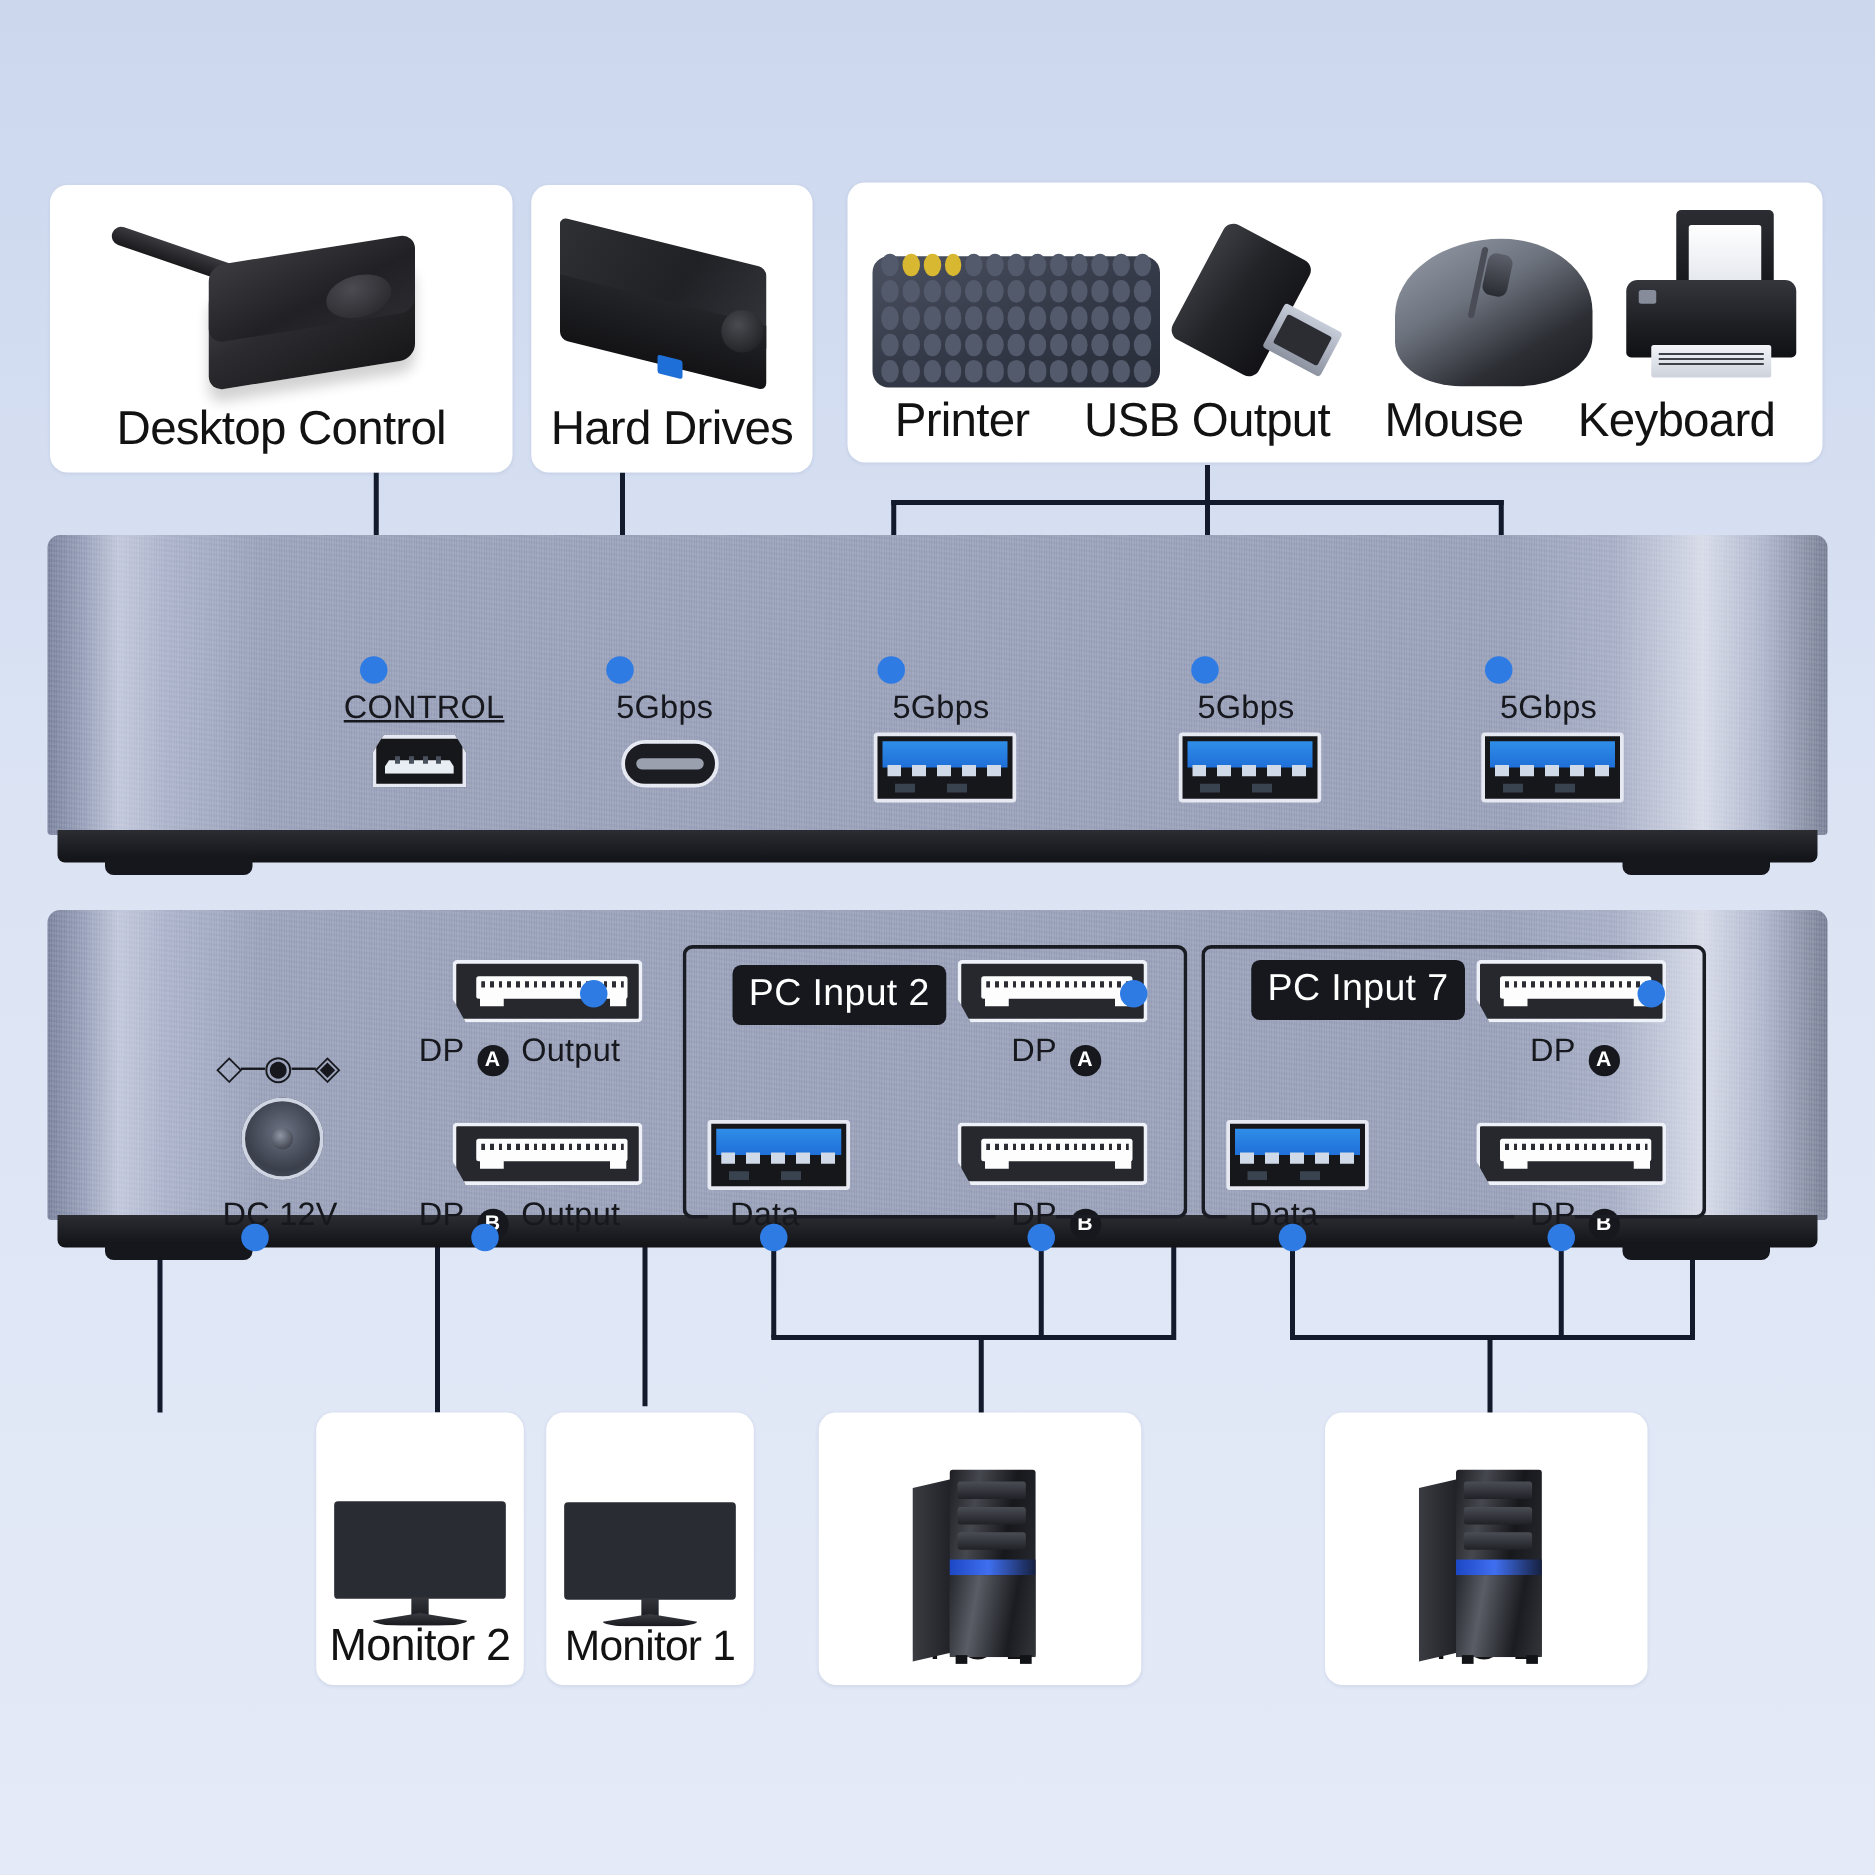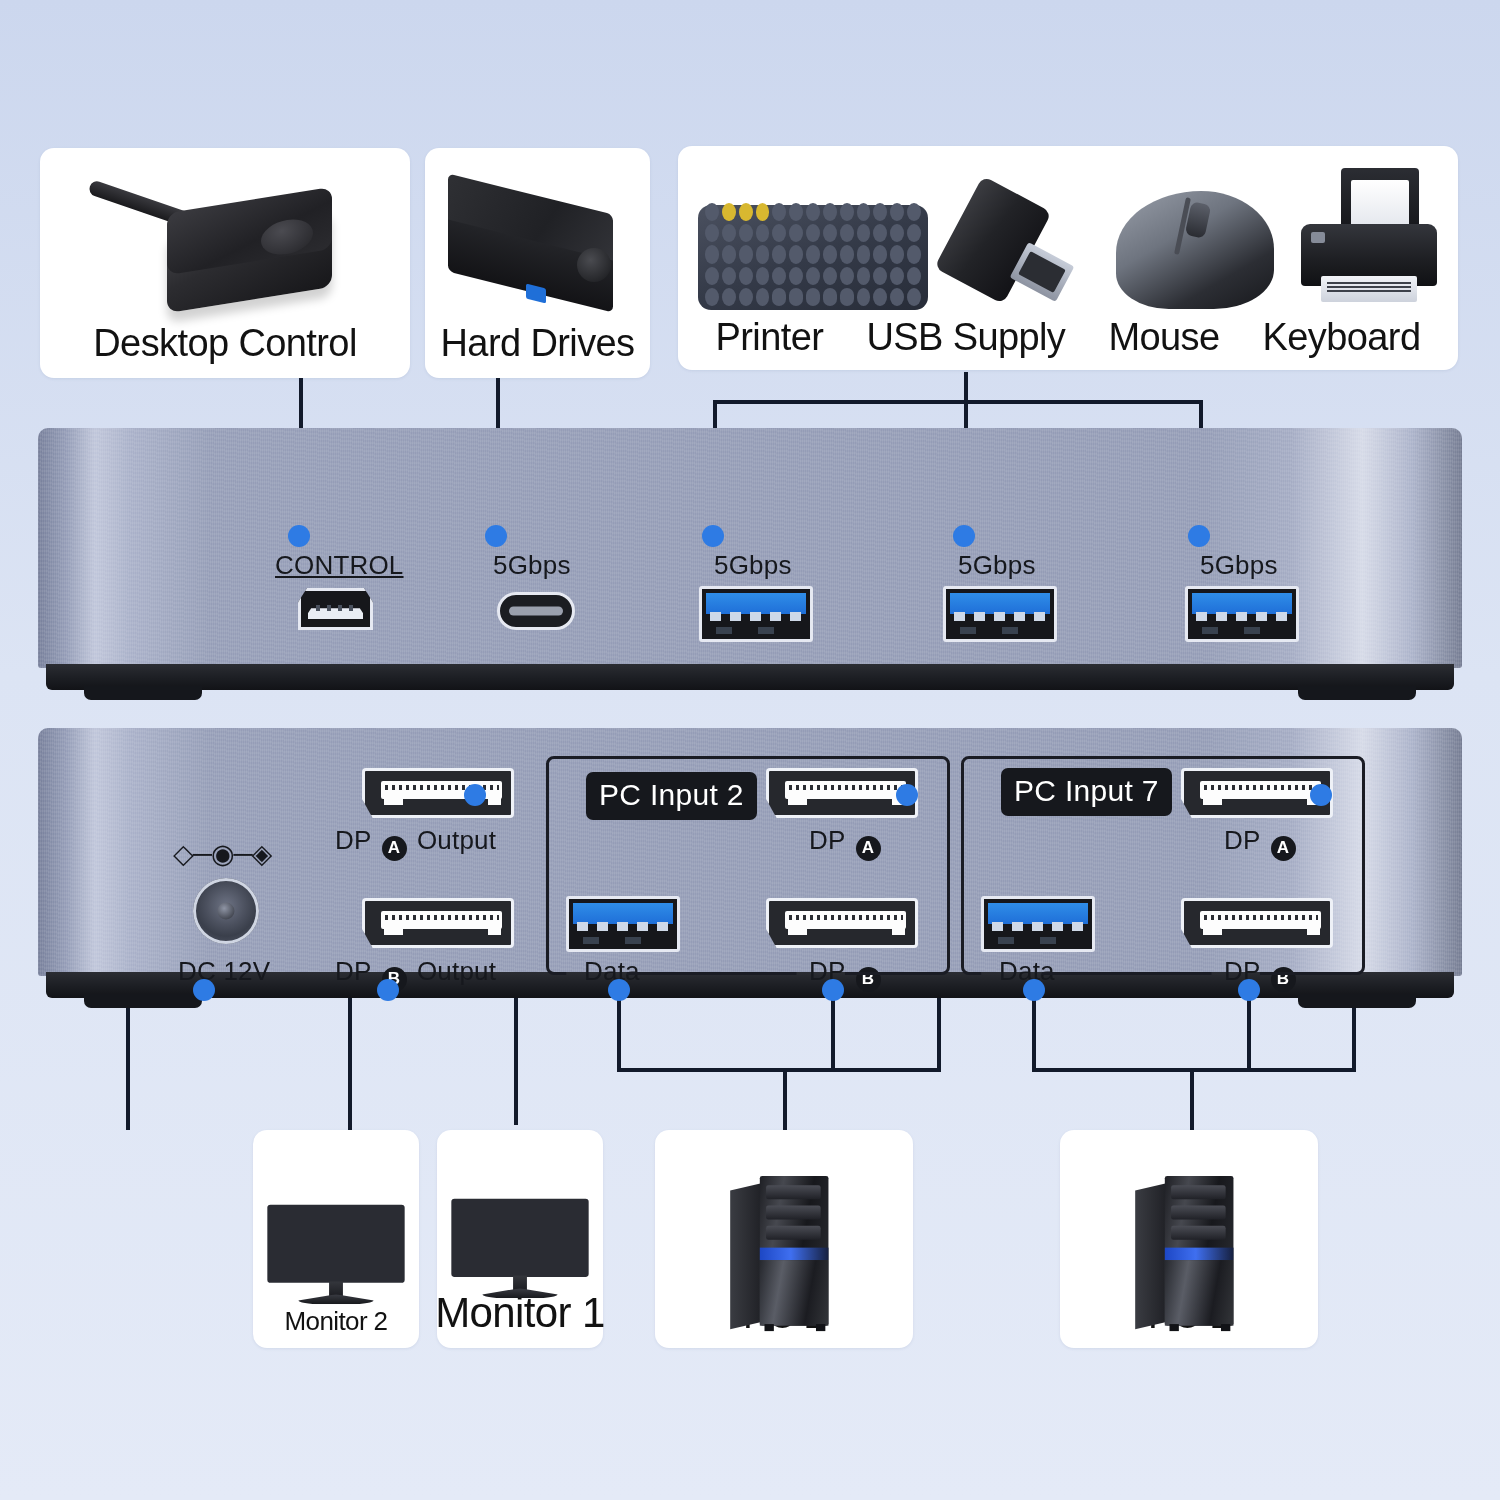--- a/index.html
+++ b/index.html
@@ -488,21 +488,21 @@
           <div class="pr-tray"></div>
             <div class="pr-paper"></div>
             <div class="pr-body"></div>
           <div class="pr-btn"></div>
             <div class="pr-slot"></div>
         </div>
       </div>
     </div>
     <div class="caprow">
       <div class="cap">Printer</div>
-      <div class="cap">USB Supply</div>
+      <div class="cap">USB Output</div>
       <div class="cap">Mouse</div>
       <div class="cap">Keyboard</div>
     </div>
   </div>
 
   <div class="device" style="left:38px; top:428px; width:1424px; height:265px;">
     <div class="face" style="height:240px;"></div>
     <div class="base" style="top:236px; height:26px;"></div>
     <div class="foot" style="left:46px; top:258px; width:118px;"></div>
     <div class="foot" style="right:46px; top:258px; width:118px;"></div>
@@ -649,32 +649,32 @@
 
 
   <div class="card" style="left:253px; top:1130px; width:166px; height:218px; padding: 10px 0 14px;">
     <div class="art mon-wrap" style="transform:scale(.63); transform-origin:center bottom;">
       <div class="mon-screen">
           <div class="mon-pic"></div>
         </div>
       <div class="mon-neck"></div>
         <div class="mon-foot"></div>
     </div>
-    <div class="cap" style="font-size:26px;">Monitor 2</div>
+    <div class="cap" style="font-size:36px;">Monitor 2</div>
   </div>
 
   <div class="card" style="left:437px; top:1130px; width:166px; height:218px; padding: 10px 0 14px;">
     <div class="art mon-wrap" style="transform:scale(.63); transform-origin:center bottom;">
       <div class="mon-screen">
           <div class="mon-pic"></div>
         </div>
       <div class="mon-neck"></div>
         <div class="mon-foot"></div>
     </div>
-    <div class="cap" style="font-size:42px;">Monitor 1</div>
+    <div class="cap" style="font-size:34px;">Monitor 1</div>
   </div>
 
   <div class="card" style="left:655px; top:1130px; width:258px; height:218px; padding: 8px 0 14px;">
     <div class="art tw-wrap" style="transform:scale(.78); transform-origin:center bottom;">
       <div class="tw-side"></div>
         <div class="tw-front"></div>
       <div class="tw-bay" style="top:16px;"></div>
       <div class="tw-bay" style="top:42px;"></div>
       <div class="tw-bay" style="top:68px;"></div>
       <div class="tw-stripe"></div>

